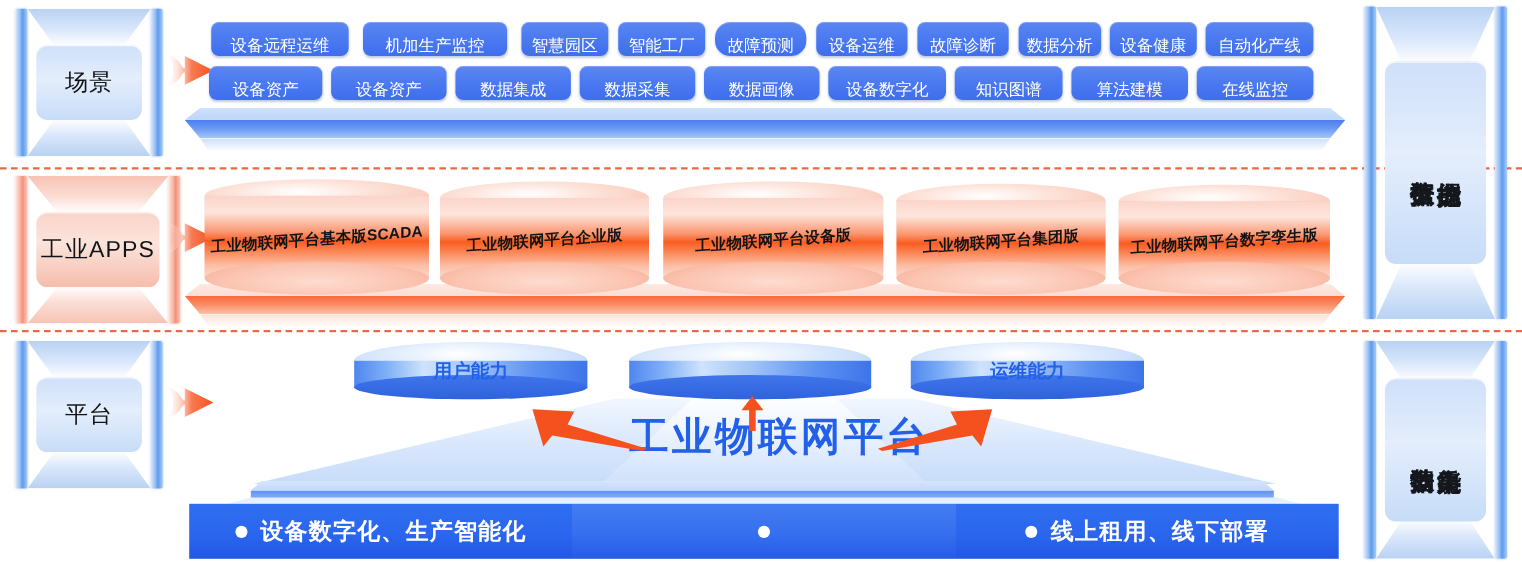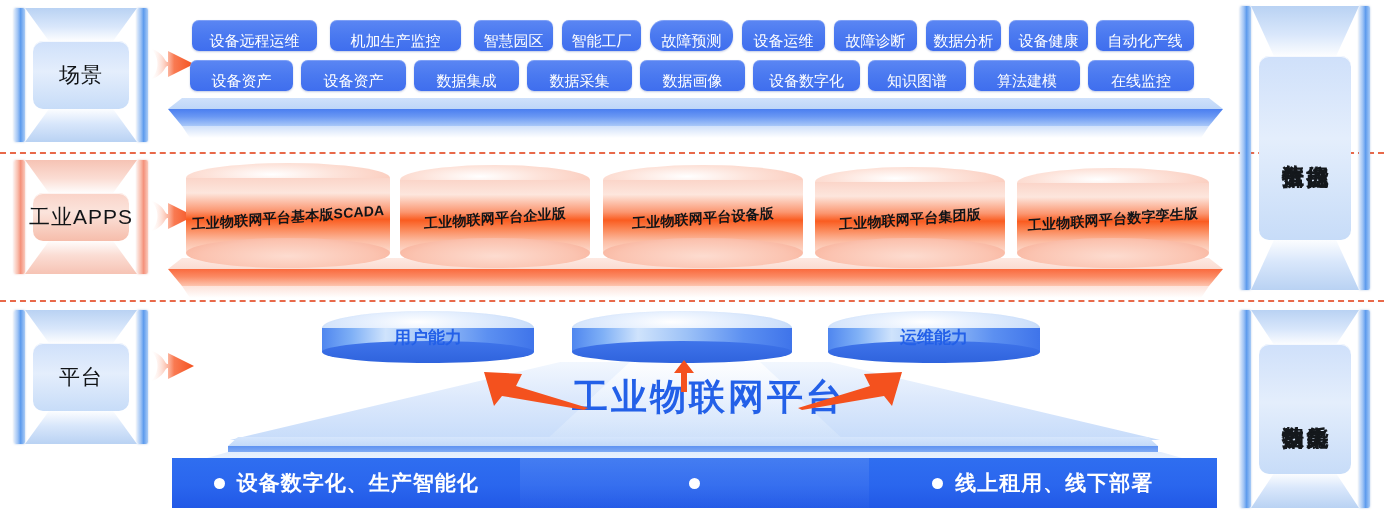--- a/index.html
+++ b/index.html
@@ -316,21 +316,21 @@
   <div class="bracket blue" style="left:14px;top:8px;width:134px;height:134px;">
     <div class="rail l"></div>
     <div class="rail r"></div>
     <div class="wedge top"></div>
     <div class="wedge bot"></div>
     <div class="pill">
       <span class="txt nosel">场景</span>
     </div>
   </div>
 
-  <div class="bracket red" style="left:14px;top:160px;width:134px;height:114px;">
+  <div class="bracket red" style="left:14px;top:160px;width:134px;height:134px;padding-left:16px;">
     <div class="rail l"></div>
     <div class="rail r"></div>
     <div class="wedge top"></div>
     <div class="wedge bot"></div>
     <div class="pill">
       <span class="txt nosel">工业APPS</span>
     </div>
   </div>
 
   <div class="bracket blue" style="left:14px;top:310px;width:134px;height:134px;">

